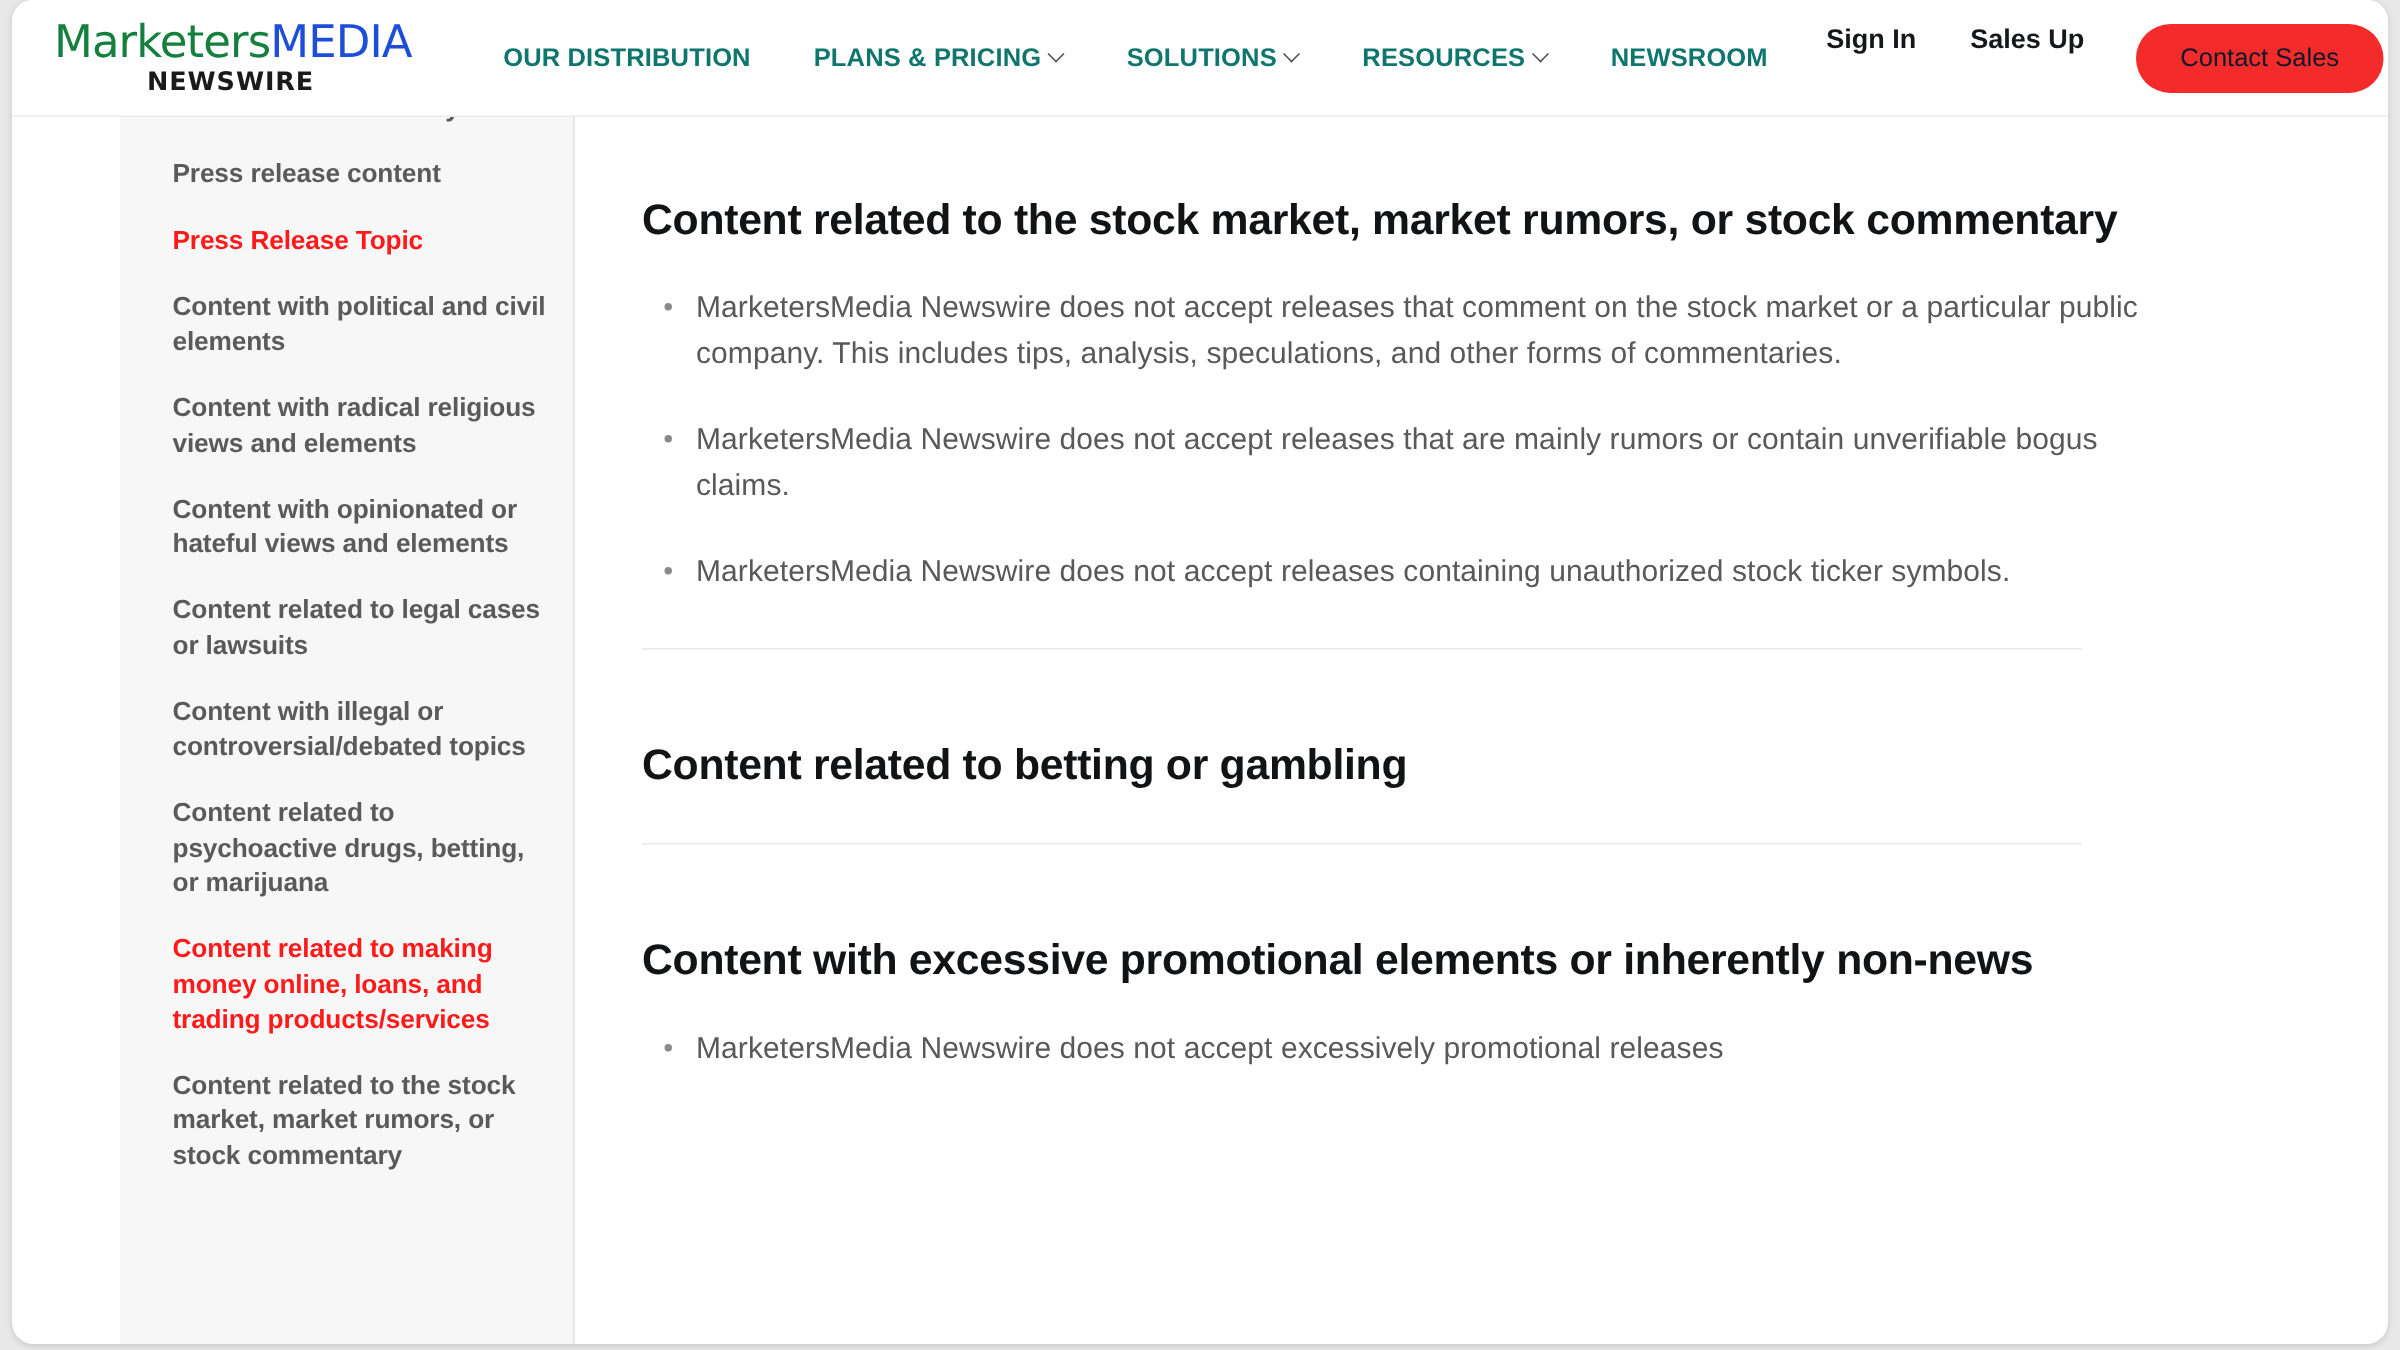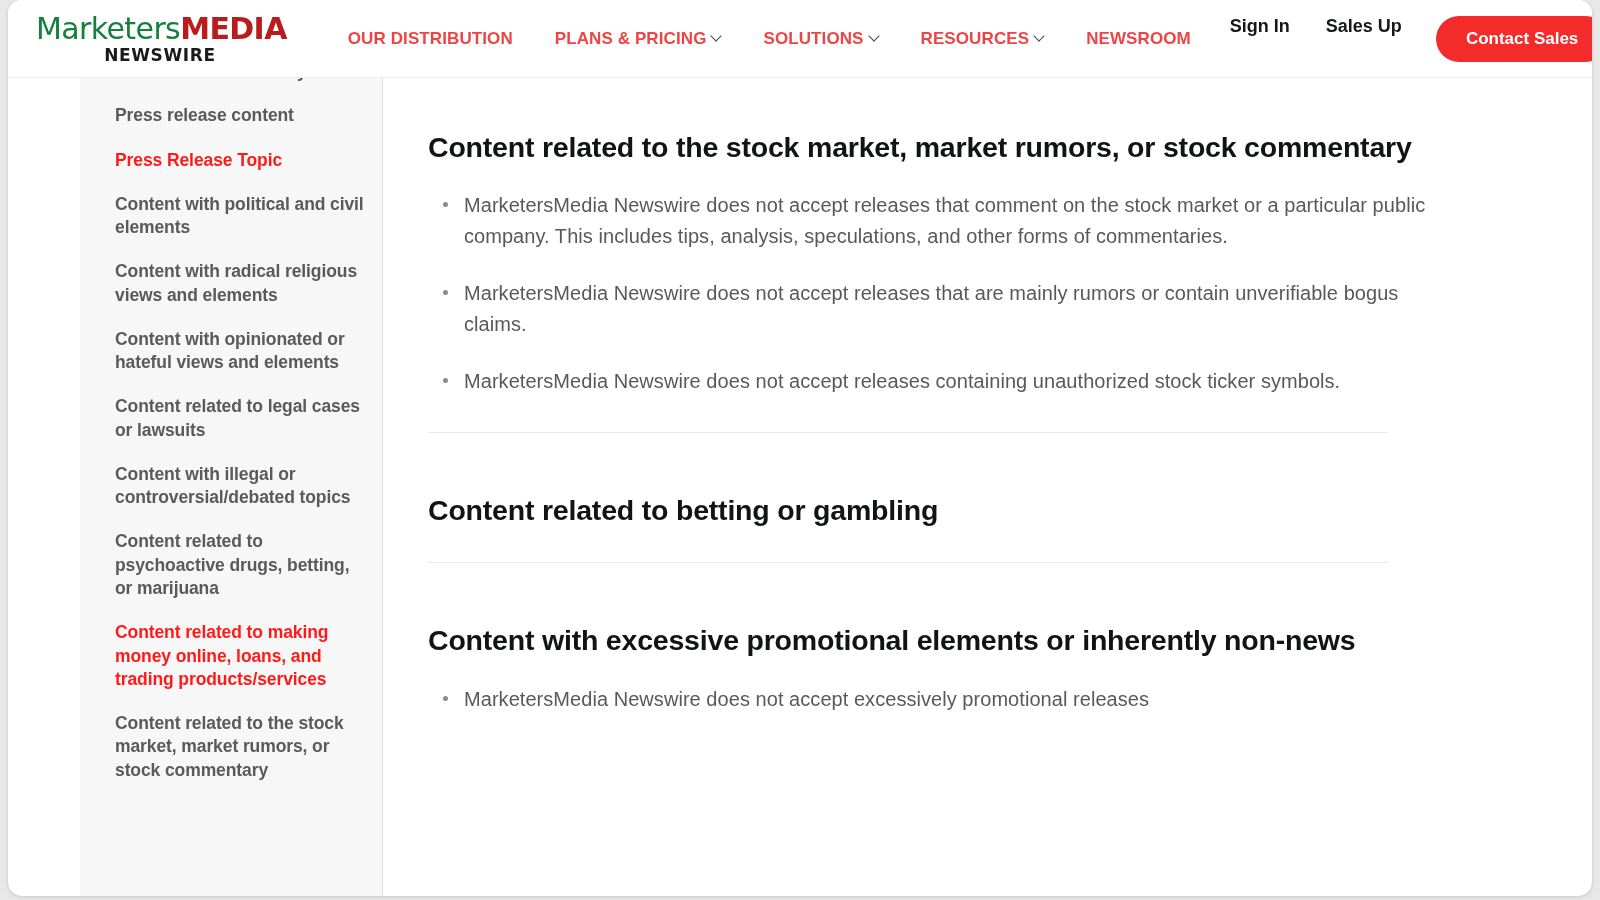--- a/index.html
+++ b/index.html
@@ -46,21 +46,21 @@
     line-height: 1;
     user-select: none;
   }
   .logo-line1 {
     font-family: "DejaVu Sans", sans-serif;
     font-size: 30px;
     letter-spacing: -0.6px;
     white-space: nowrap;
   }
   .logo-marketers { color: #15803d; font-weight: 400; }
-  .logo-media { color: #b91c1c; font-weight: 700; }
+  .logo-media { color: #1d4ed8; font-weight: 400; }
   .logo-line2 {
     text-align: center;
     font-family: "DejaVu Sans", sans-serif;
     font-size: 17px;
     font-weight: 700;
     letter-spacing: 0.6px;
     color: #1a1a1a;
     margin-top: 3px;
     padding-right: 3px;
   }
@@ -73,21 +73,21 @@
   }
   .nav-item {
     display: flex;
     align-items: center;
     gap: 6px;
     padding: 0 21px;
     font-family: "Liberation Sans Narrow", "Liberation Sans", sans-serif;
     font-size: 17px;
     font-weight: 600;
     letter-spacing: 0.1px;
-    color: #ef4444;
+    color: #0f766e;
     cursor: pointer;
     white-space: nowrap;
     height: 40px;
   }
   .chev {
     display: inline-block;
     width: 9px;
     height: 9px;
     position: relative;
     top: -2px;
@@ -114,24 +114,24 @@
     font-size: 18px;
     font-weight: 700;
     color: #15171a;
     padding: 0 18px;
     cursor: pointer;
     white-space: nowrap;
   }
   .cta-button {
     margin-left: 16px;
     background: #f32b2b;
-    color: #ffffff;
+    color: #0f172a;
     font-family: "Liberation Sans", sans-serif;
     font-size: 17px;
-    font-weight: 700;
+    font-weight: 400;
     border: none;
     border-radius: 24px;
     height: 46px;
     padding: 0 30px;
     cursor: pointer;
     white-space: nowrap;
   }
 
   
   .content-area {

